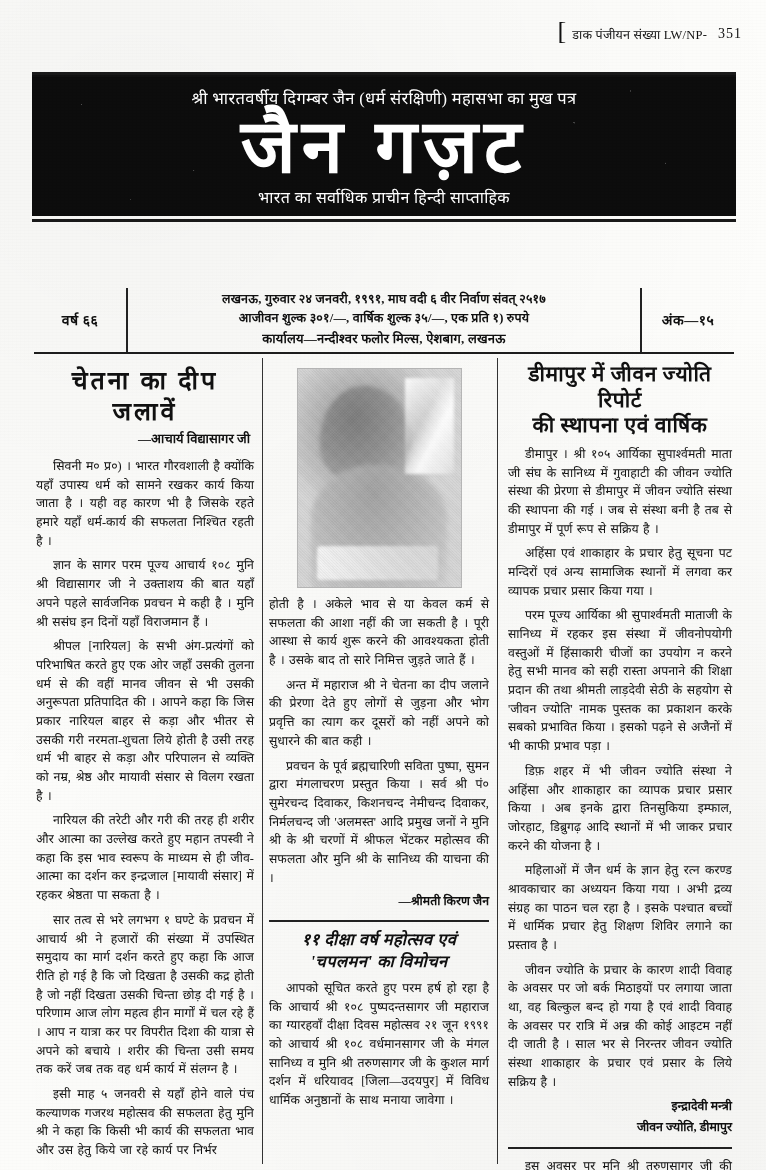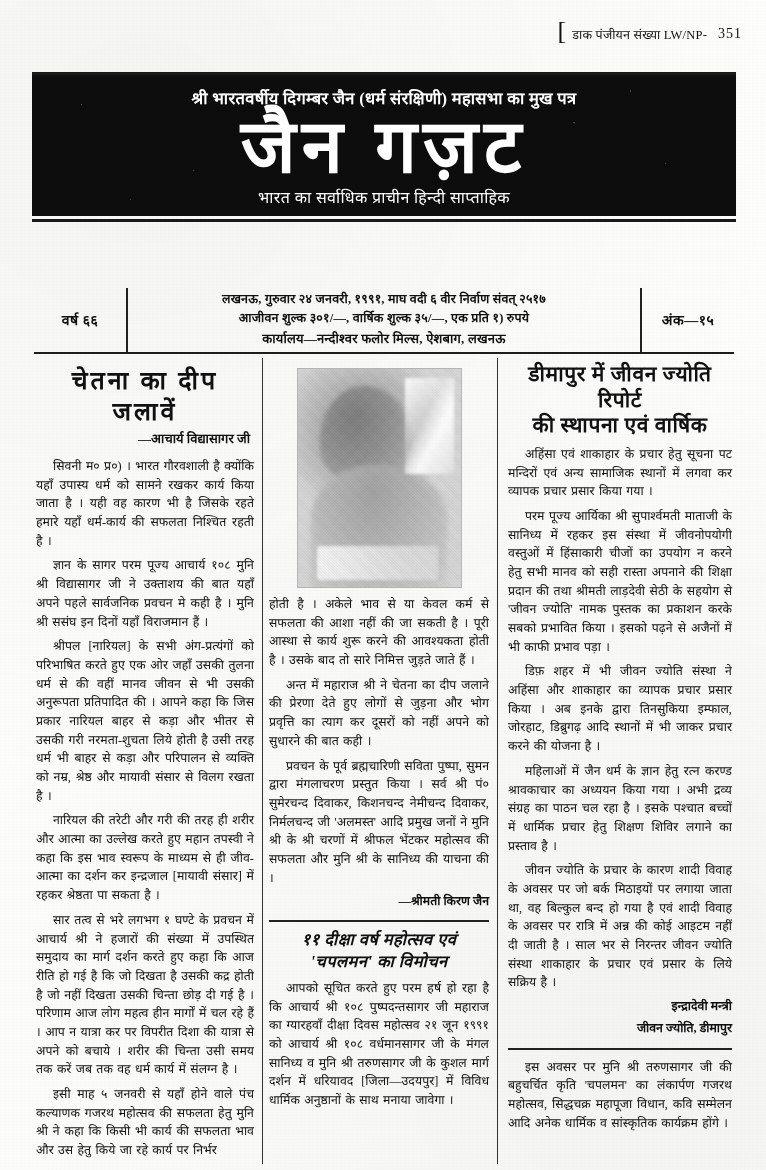--- a/index.html
+++ b/index.html
@@ -90,21 +90,21 @@
       radial-gradient(circle at 58% 80%, rgba(255,255,255,.5) 0 .6px, transparent .7px),
       radial-gradient(circle at 77% 33%, rgba(255,255,255,.45) 0 .7px, transparent .8px),
       radial-gradient(circle at 90% 62%, rgba(255,255,255,.5) 0 .6px, transparent .7px),
       radial-gradient(circle at 14% 88%, rgba(255,255,255,.4) 0 .6px, transparent .7px),
       radial-gradient(circle at 66% 50%, rgba(255,255,255,.35) 0 .6px, transparent .7px),
       radial-gradient(circle at 33% 40%, rgba(255,255,255,.4) 0 .5px, transparent .6px),
       radial-gradient(circle at 85% 10%, rgba(255,255,255,.4) 0 .6px, transparent .7px);
   }
   .mast-tagline-top {
     font-size: 16.5px;
-    font-weight: 700;
+    font-weight: 400;
     letter-spacing: .3px;
     margin-bottom: 2px;
     position: relative;
     z-index: 2;
   }
   .mast-title {
     font-size: 74px;
     line-height: 0.98;
     font-weight: 700;
     letter-spacing: 6px;
@@ -366,20 +366,21 @@
       </div>
       <p class="body">आपको सूचित करते हुए परम हर्ष हो रहा है कि आचार्य श्री १०८ पुष्पदन्तसागर जी महाराज का ग्यारहवाँ दीक्षा दिवस महोत्सव २१ जून १९९१ को आचार्य श्री १०८ वर्धमानसागर जी के मंगल सानिध्य व मुनि श्री तरुणसागर जी के कुशल मार्ग दर्शन में धरियावद [जिला—उदयपुर] में विविध धार्मिक अनुष्ठानों के साथ मनाया जावेगा ।</p>
     </div>
 
     <div class="col col-3">
       <div class="hl hl-right">
         <div>डीमापुर में जीवन ज्योति</div>
         <div>रिपोर्ट</div>
         <div>की स्थापना एवं वार्षिक</div>
       </div>
+      <p class="body">डीमापुर । श्री १०५ आर्यिका सुपार्श्वमती माता जी संघ के सानिध्य में गुवाहाटी की जीवन ज्योति संस्था की प्रेरणा से डीमापुर में जीवन ज्योति संस्था की स्थापना की गई । जब से संस्था बनी है तब से डीमापुर में पूर्ण रूप से सक्रिय है ।</p>
       <p class="body">अहिंसा एवं शाकाहार के प्रचार हेतु सूचना पट मन्दिरों एवं अन्य सामाजिक स्थानों में लगवा कर व्यापक प्रचार प्रसार किया गया ।</p>
       <p class="body">परम पूज्य आर्यिका श्री सुपार्श्वमती माताजी के सानिध्य में रहकर इस संस्था में जीवनोपयोगी वस्तुओं में हिंसाकारी चीजों का उपयोग न करने हेतु सभी मानव को सही रास्ता अपनाने की शिक्षा प्रदान की तथा श्रीमती लाड़देवी सेठी के सहयोग से 'जीवन ज्योति' नामक पुस्तक का प्रकाशन करके सबको प्रभावित किया । इसको पढ़ने से अजैनों में भी काफी प्रभाव पड़ा ।</p>
       <p class="body">डिफ़ शहर में भी जीवन ज्योति संस्था ने अहिंसा और शाकाहार का व्यापक प्रचार प्रसार किया । अब इनके द्वारा तिनसुकिया इम्फाल, जोरहाट, डिब्रुगढ़ आदि स्थानों में भी जाकर प्रचार करने की योजना है ।</p>
       <p class="body">महिलाओं में जैन धर्म के ज्ञान हेतु रत्न करण्ड श्रावकाचार का अध्ययन किया गया । अभी द्रव्य संग्रह का पाठन चल रहा है । इसके पश्चात बच्चों में धार्मिक प्रचार हेतु शिक्षण शिविर लगाने का प्रस्ताव है ।</p>
       <p class="body">जीवन ज्योति के प्रचार के कारण शादी विवाह के अवसर पर जो बर्क मिठाइयों पर लगाया जाता था, वह बिल्कुल बन्द हो गया है एवं शादी विवाह के अवसर पर रात्रि में अन्न की कोई आइटम नहीं दी जाती है । साल भर से निरन्तर जीवन ज्योति संस्था शाकाहार के प्रचार एवं प्रसार के लिये सक्रिय है ।</p>
       <div class="attrib">इन्द्रादेवी मन्त्री</div>
       <div class="attrib">जीवन ज्योति, डीमापुर</div>
 
       <div class="divider-rule"></div>
       <p class="body">इस अवसर पर मुनि श्री तरुणसागर जी की बहुचर्चित कृति 'चपलमन' का लंकार्पण गजरथ महोत्सव, सिद्धचक्र महापूजा विधान, कवि सम्मेलन आदि अनेक धार्मिक व सांस्कृतिक कार्यक्रम होंगे ।</p>

